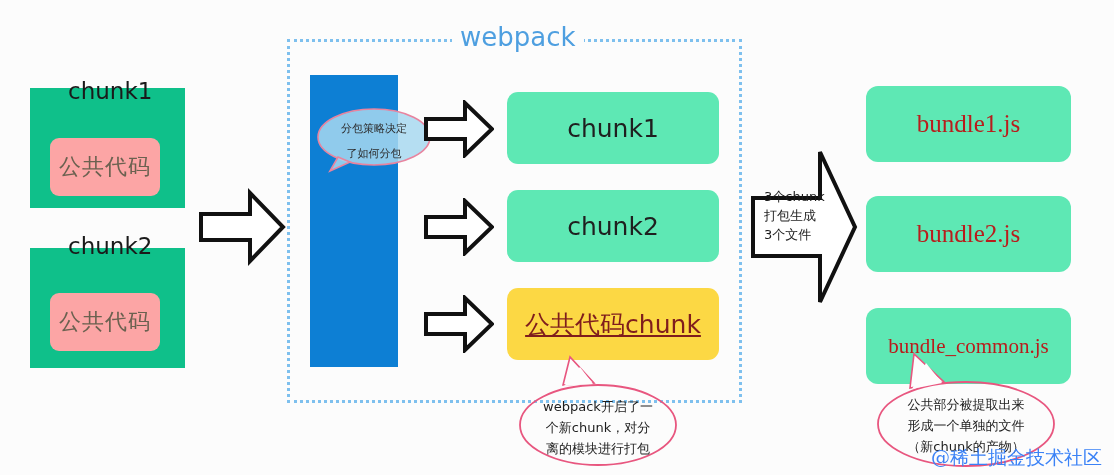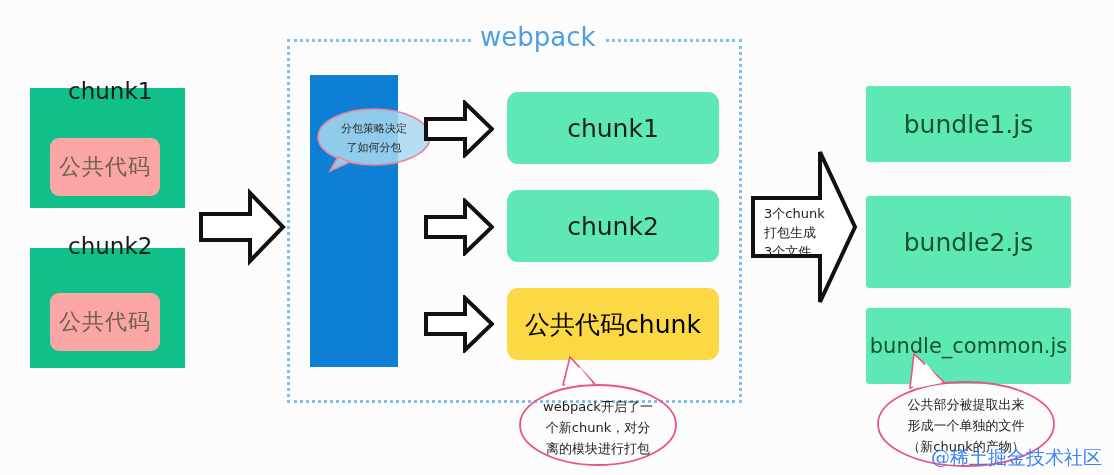--- a/index.html
+++ b/index.html
@@ -45,21 +45,21 @@
     position: absolute;
     left: 287px;
     top: 39px;
     width: 455px;
     height: 364px;
     border: 3px dotted #7ec0ee;
     box-sizing: border-box;
   }
   #webpack-title {
     position: absolute;
-    left: 472px;
+    left: 452px;
     top: 22px;
     background: #fcfcfc;
     padding: 0 8px;
     font-size: 26px;
     color: #4e9fe0;
     font-family: "DejaVu Sans", "Liberation Sans", sans-serif;
   }
 
   
   #strategy-bar {
@@ -104,43 +104,44 @@
   .out-card {
     position: absolute;
     border-radius: 11px;
     display: flex;
     align-items: center;
     justify-content: center;
     font-size: 25px;
     color: #1f1f1f;
   }
   .card-green { background: #5ee8b4; }
-  .card-yellow { background: #fcd844; color: #000000; }
+  .card-yellow { background: #fcd844; color: #7f1d1d; text-decoration: underline; }
 
   
   .bundle-card {
     position: absolute;
     background: #5ee8b4;
-    border-radius: 3px;
+    border-radius: 12px;
     display: flex;
     align-items: center;
     justify-content: center;
     font-size: 25px;
-    color: #14532d;
+    color: #b91c1c;
+    font-family: Liberation Serif, serif;
   }
   .bundle-card.small { font-size: 21px; }
 
   
   .arrow-svg { position: absolute; }
 
   
   #bigarrow-text {
     position: absolute;
     left: 764px;
-    top: 204px;
+    top: 187px;
     font-size: 13px;
     color: #1c1c1c;
     line-height: 19px;
     white-space: nowrap;
   }
 
   
   .callout { position: absolute; }
   .callout svg { position: absolute; left: 0; top: 0; }
   .callout .co-text {
@@ -184,21 +185,21 @@
   <div id="webpack-title">webpack</div>
 
   <div id="strategy-bar"></div>
 
   <div id="strategy-bubble">
     <svg width="116" height="66" viewBox="0 0 116 66">
       <ellipse cx="58" cy="30" rx="56" ry="28" fill="#a8d8f0" fill-opacity="0.85" stroke="#e8849f" stroke-width="1.6"></ellipse>
       <polygon points="22,50 14,64 34,55" fill="#a8d8f0" fill-opacity="0.85" stroke="#e8849f" stroke-width="1.6"></polygon>
     </svg>
     <div class="bub-text">分包策略决定</div>
-    <div class="bub-text" style="top:32px;">了如何分包</div>
+    <div class="bub-text" style="top:38px;">了如何分包</div>
   </div>
 
   <svg class="arrow-svg" style="left:424px; top:100px;" width="70" height="58" viewBox="0 0 70 58">
     <polygon points="2,19 41,19 41,3 68,29 41,55 41,39 2,39" fill="#ffffff" stroke="#111111" stroke-width="4" stroke-linejoin="miter"></polygon>
   </svg>
   <svg class="arrow-svg" style="left:424px; top:198px;" width="70" height="58" viewBox="0 0 70 58">
     <polygon points="2,19 41,19 41,3 68,29 41,55 41,39 2,39" fill="#ffffff" stroke="#111111" stroke-width="4" stroke-linejoin="miter"></polygon>
   </svg>
   <svg class="arrow-svg" style="left:424px; top:295px;" width="70" height="58" viewBox="0 0 70 58">
     <polygon points="2,19 41,19 41,3 68,29 41,55 41,39 2,39" fill="#ffffff" stroke="#111111" stroke-width="4" stroke-linejoin="miter"></polygon>
@@ -211,21 +212,21 @@
   <svg class="arrow-svg" style="left:750px; top:148px;" width="108" height="158" viewBox="0 0 108 158">
     <polygon points="3,50 70,50 70,4 105,79 70,154 70,108 3,108" fill="#ffffff" stroke="#111111" stroke-width="4" stroke-linejoin="miter"></polygon>
   </svg>
   <div id="bigarrow-text">
     <div>3个chunk</div>
     <div>打包生成</div>
     <div>3个文件</div>
   </div>
 
   <div class="bundle-card" style="left:866px; top:86px; width:205px; height:76px;">bundle1.js</div>
-  <div class="bundle-card" style="left:866px; top:196px; width:205px; height:92px;">bundle2.js</div>
+  <div class="bundle-card" style="left:866px; top:196px; width:205px; height:76px;">bundle2.js</div>
   <div class="bundle-card small" style="left:866px; top:308px; width:205px; height:76px;">bundle_common.js</div>
 
   <div class="callout" style="left:508px; top:355px; width:180px; height:112px;">
     <svg width="180" height="112" viewBox="0 0 180 112">
       <polygon points="55,30 62,2 86,28" fill="#fdfdfd" stroke="#e8567f" stroke-width="1.6"></polygon>
       <ellipse cx="90" cy="70" rx="78" ry="40" fill="none" stroke="#e8567f" stroke-width="1.8"></ellipse>
       <polygon points="56,31 85,29 72,12" fill="#fdfdfd" stroke="none"></polygon>
     </svg>
     <div class="co-text" style="top:62px;">个新chunk，对分</div>
     <div class="co-text" style="top:41px;">webpack开启了一</div>

